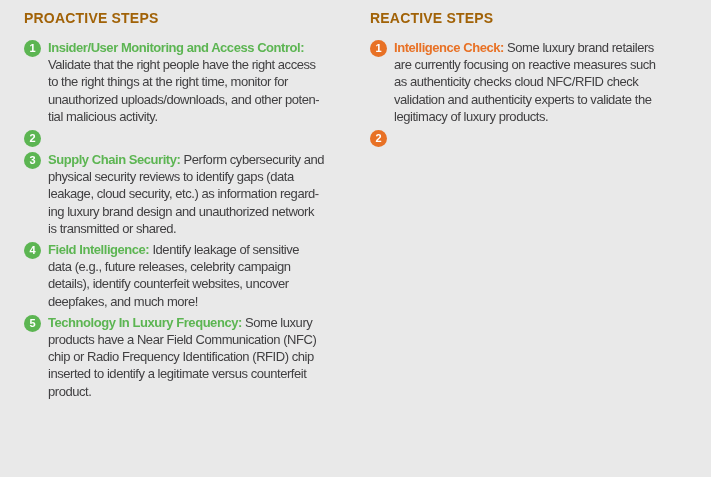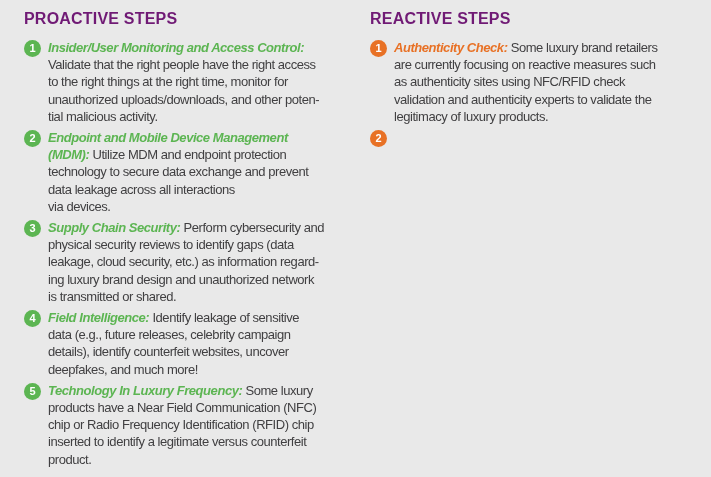--- a/index.html
+++ b/index.html
@@ -17,24 +17,24 @@
     box-sizing: border-box;
     width: 711px;
   }
   .column {
     width: 322px;
     flex-shrink: 0;
   }
   .column + .column { margin-left: 24px; width: 320px; }
   .column-heading {
     margin: 0 0 13px 0;
-    font-size: 16px;
+    font-size: 14px;
     line-height: 15px;
     font-weight: bold;
-    color: #701a75;
+    color: #a16207;
     letter-spacing: 0.2px;
   }
   .step-item {
     display: flex;
     align-items: flex-start;
     margin: 0 0 4px 0;
   }
   .badge {
     flex-shrink: 0;
     width: 17px;
@@ -52,21 +52,20 @@
     margin: 0;
     font-size: 13px;
     line-height: 17.2px;
     letter-spacing: -0.45px;
     white-space: pre-line;
     color: #414042;
   }
   .step-title {
     color: var(--accent, #5cb552);
     font-weight: bold;
-    font-style: italic;
   }
 </style>
 </head>
 <body style="--page-bg: #e9e9e9;">
 
 <div class="container">
 
   <div class="column" style="--accent: #5cb552;">
     <h2 class="column-heading">PROACTIVE STEPS</h2>
 
@@ -74,25 +73,20 @@
       <span class="badge">1</span>
       <p class="step-text"><span class="step-title">Insider/User Monitoring and Access Control:</span><span>
 Validate that the right people have the right access
 to the right things at the right time, monitor for
 unauthorized uploads/downloads, and other poten-
 tial malicious activity.</span></p>
     </div>
 
     <div class="step-item">
       <span class="badge">2</span>
-      <p class="step-text"><span class="step-title">Endpoint and Mobile Device Management
-(MDM):</span><span> Utilize MDM and endpoint protection
-technology to secure data exchange and prevent
-data leakage across all interactions
-via devices.</span></p>
     </div>
 
     <div class="step-item">
       <span class="badge">3</span>
       <p class="step-text"><span class="step-title">Supply Chain Security:</span><span> Perform cybersecurity and
 physical security reviews to identify gaps (data
 leakage, cloud security, etc.) as information regard-
 ing luxury brand design and unauthorized network
 is transmitted or shared.</span></p>
     </div>
@@ -113,23 +107,23 @@
 inserted to identify a legitimate versus counterfeit
 product.</span></p>
     </div>
   </div>
 
   <div class="column" style="--accent: #e87125;">
     <h2 class="column-heading">REACTIVE STEPS</h2>
 
     <div class="step-item">
       <span class="badge">1</span>
-      <p class="step-text"><span class="step-title">Authenticity Check:</span><span> Some luxury brand retailers
+      <p class="step-text"><span class="step-title">Intelligence Check:</span><span> Some luxury brand retailers
 are currently focusing on reactive measures such
-as authenticity sites using NFC/RFID check
+as authenticity checks cloud NFC/RFID check
 validation and authenticity experts to validate the
 legitimacy of luxury products.</span></p>
     </div>
 
     <div class="step-item">
       <span class="badge">2</span>
     </div>
   </div>
 
 </div>

